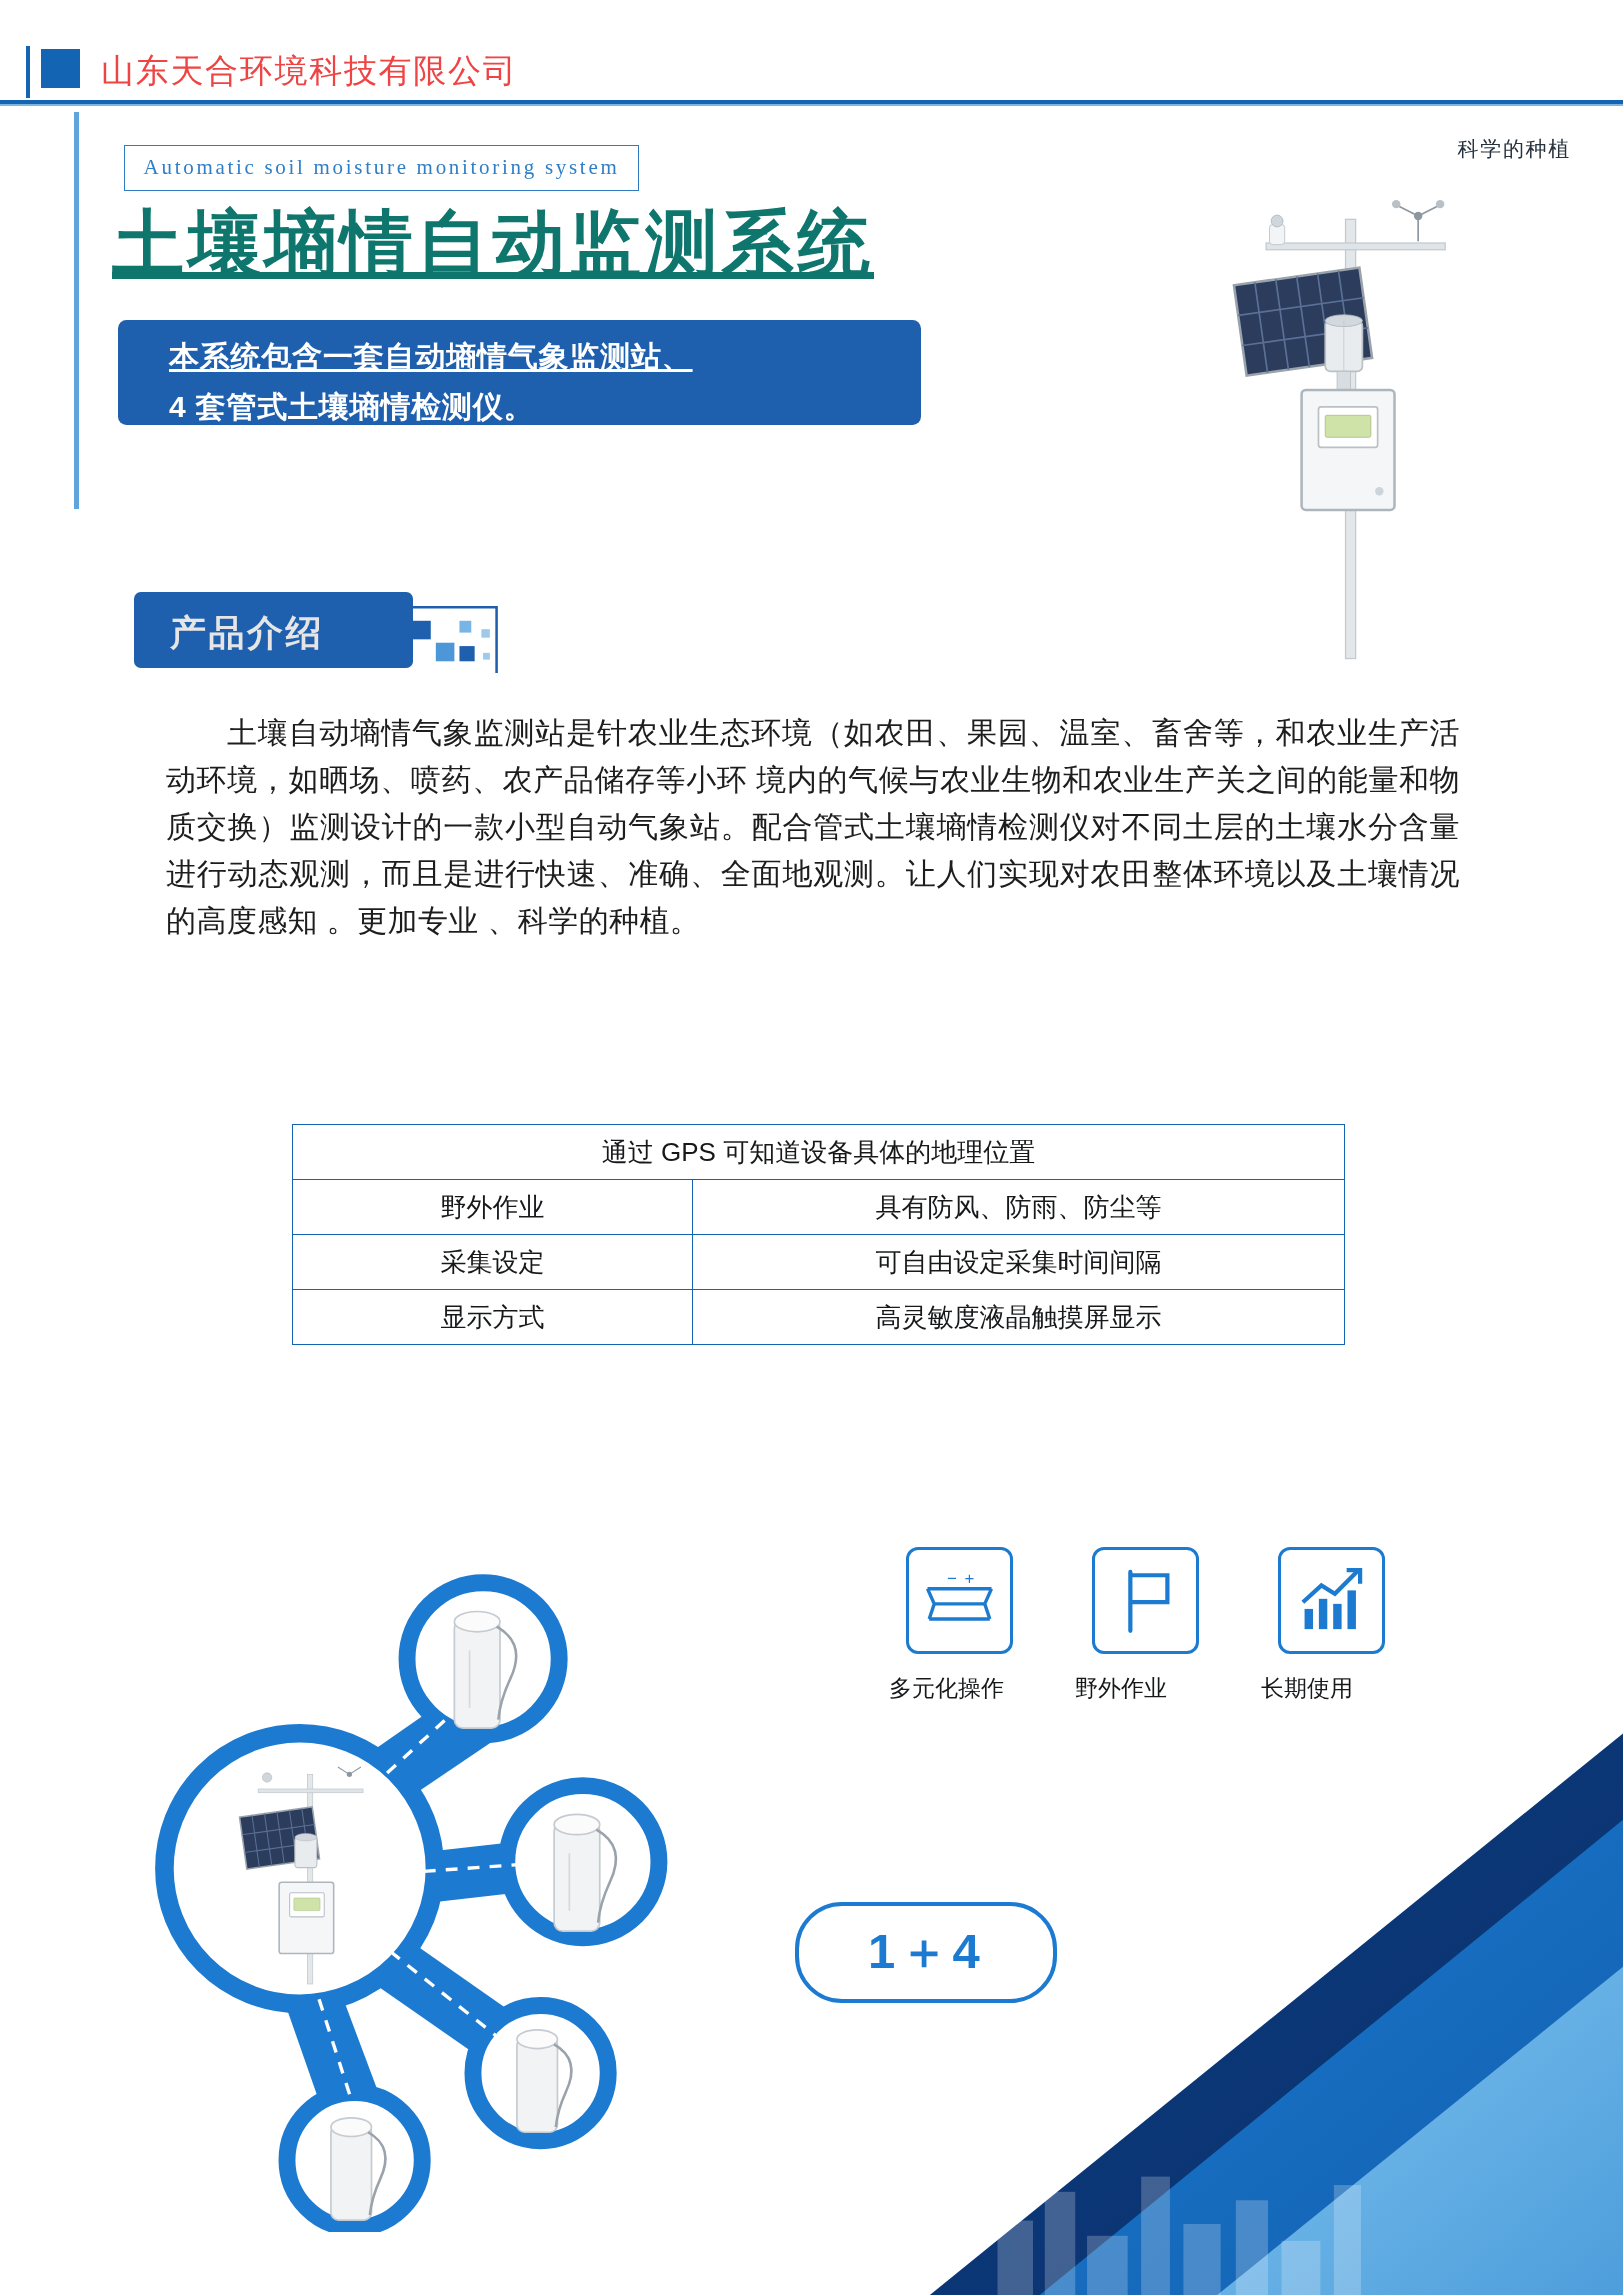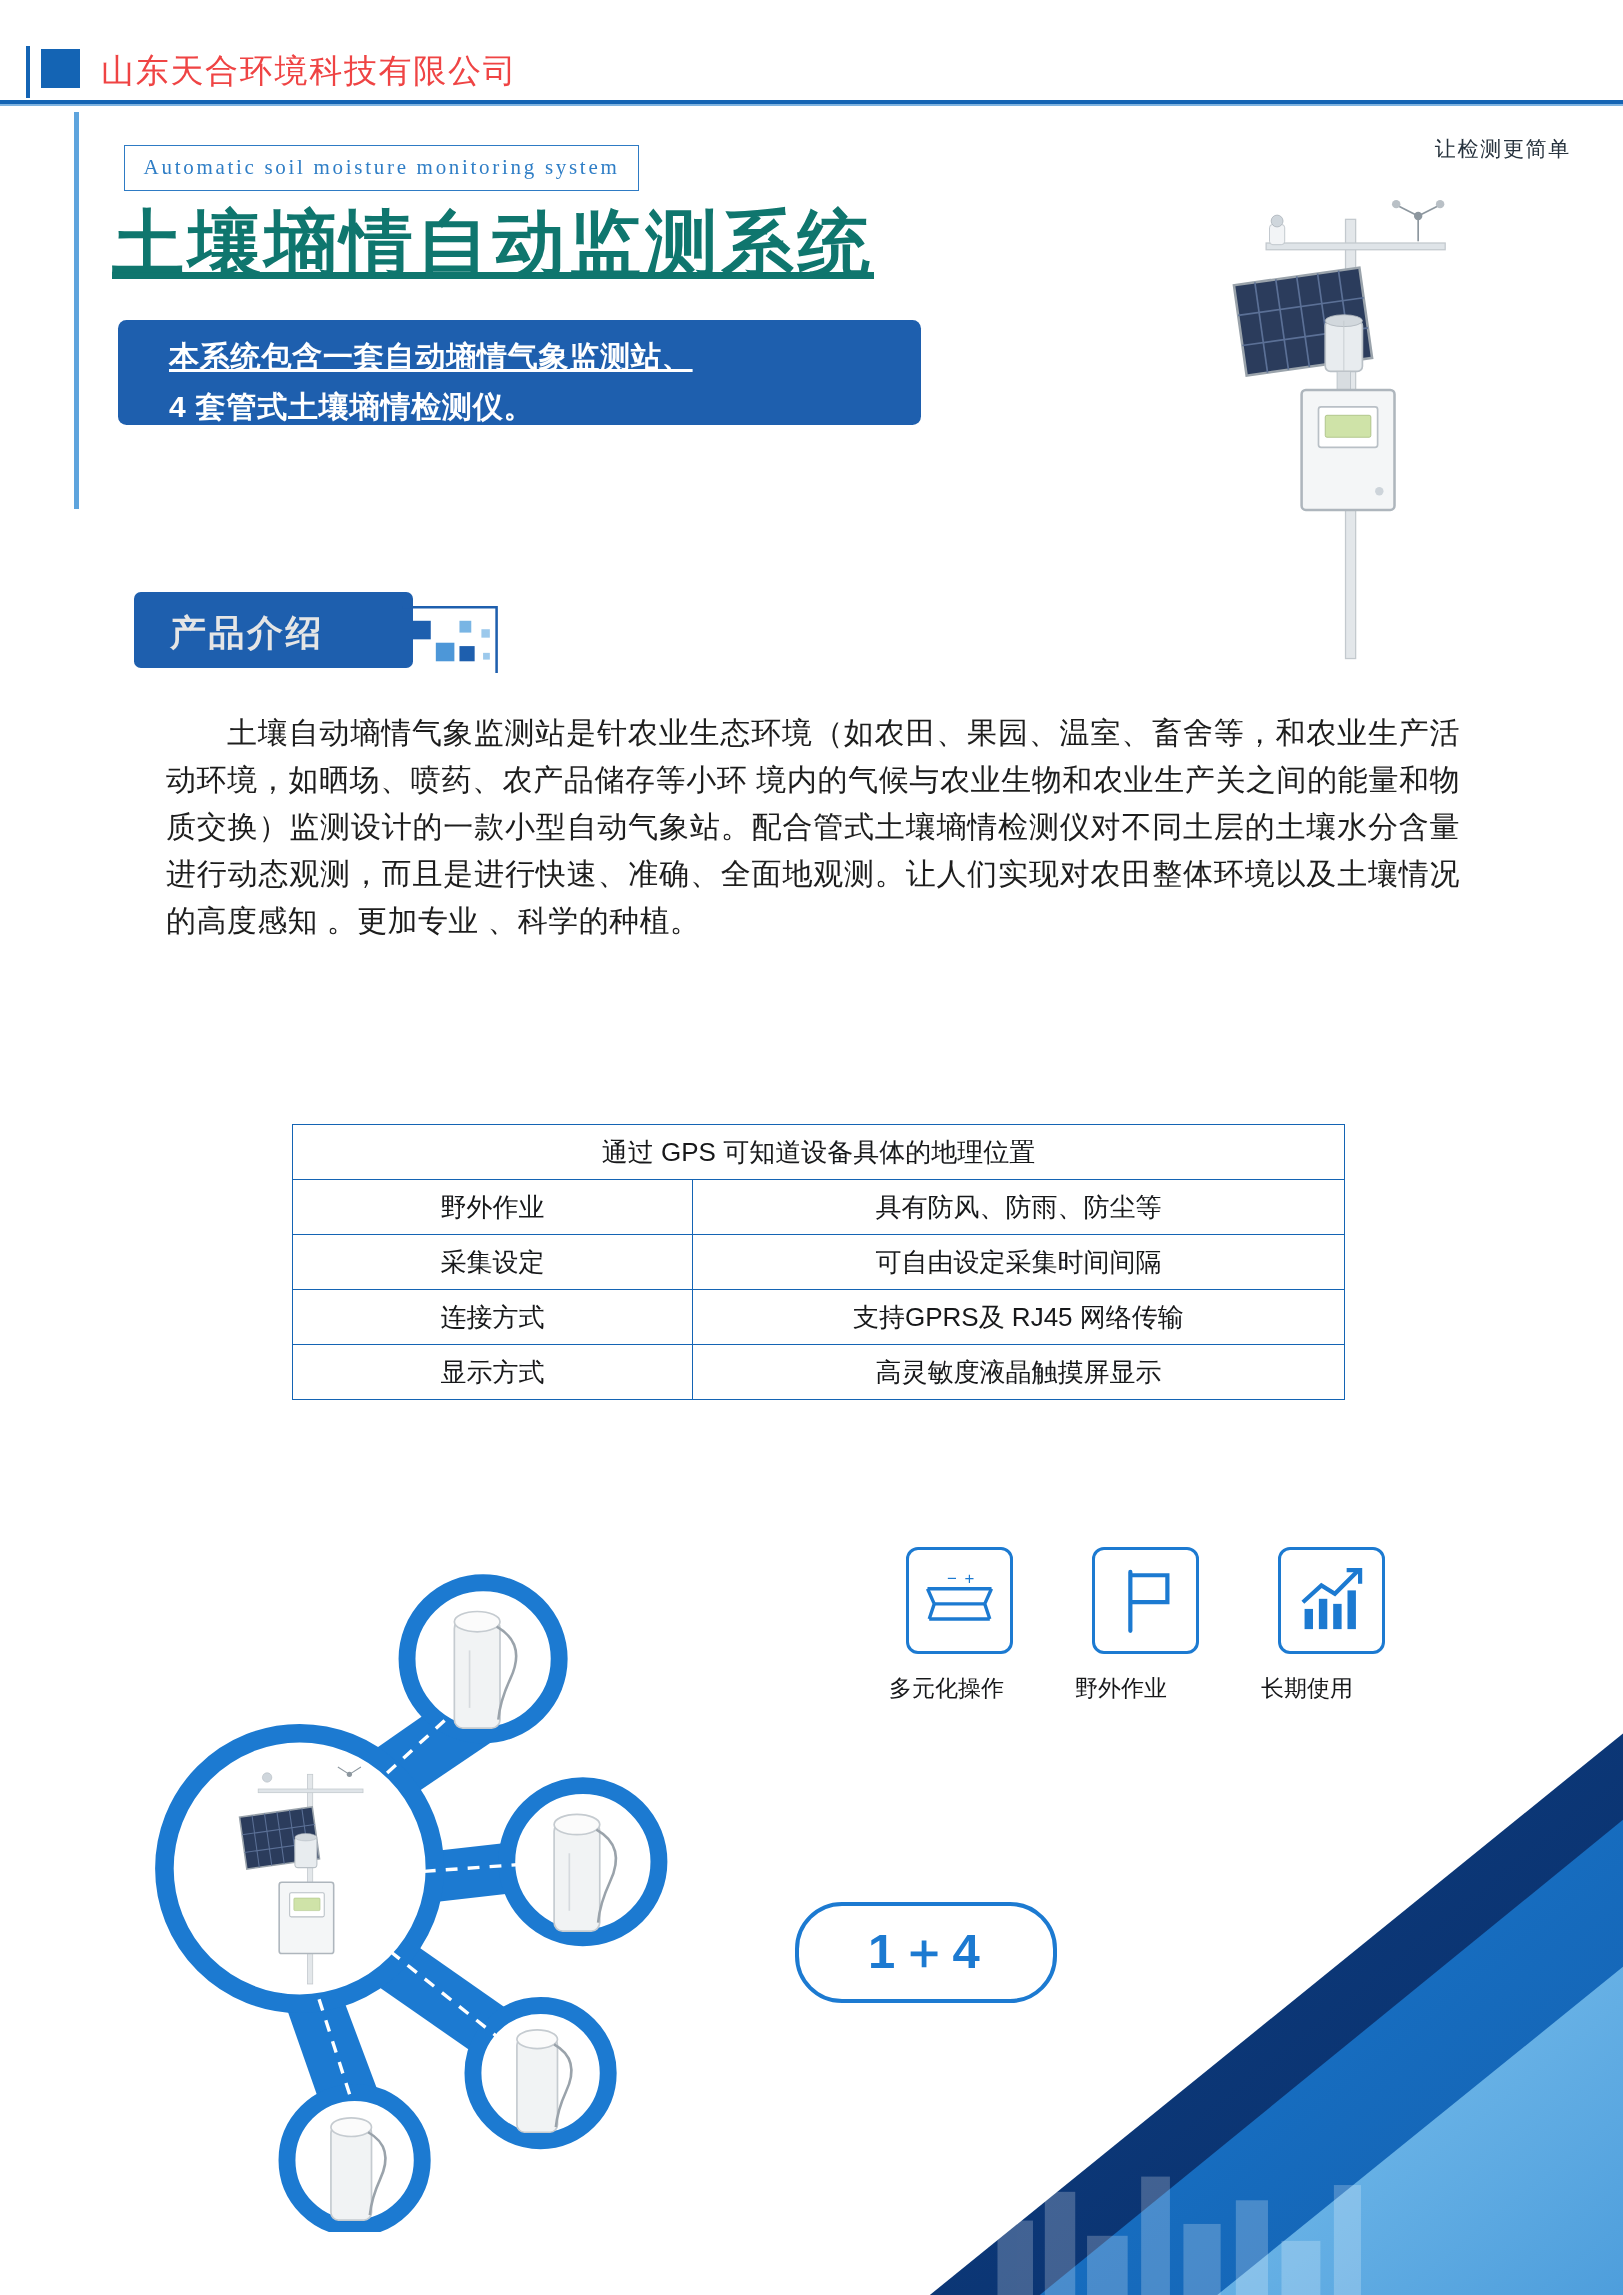--- a/index.html
+++ b/index.html
@@ -102,21 +102,21 @@
   .dev-header{position:absolute;right:127px;top:194px;width:279px;height:473px;}
   
   .netdiag{position:absolute;left:101px;top:1505px;width:727px;height:727px;}
 </style>
 </head>
 <body>
 
 <div class="logo-mark"></div>
 <div class="company-name">山东天合环境科技有限公司</div>
 <div class="top-rule"></div>
-<div class="slogan">让检测更简单</div>
+<div class="slogan">科学的种植</div>
 <div class="left-bar"></div>
 
 <div class="en-title">Automatic soil moisture monitoring system</div>
 <div class="cn-title">土壤墒情自动监测系统</div>
 
 <div class="blue-banner">
   <div class="line l1">本系统包含一套自动墒情气象监测站、</div>
   <div class="line l2">4 套管式土壤墒情检测仪。</div>
 </div>
 
@@ -178,24 +178,20 @@
     <tr>
       <td class="head" colspan="2">通过 GPS 可知道设备具体的地理位置</td>
     </tr>
     <tr>
       <td class="k">野外作业</td>
       <td>具有防风、防雨、防尘等</td>
     </tr>
     <tr>
       <td class="k">采集设定</td>
       <td>可自由设定采集时间间隔</td>
-    </tr>
-    <tr>
-      <td class="k">连接方式</td>
-      <td>支持GPRS及 RJ45 网络传输</td>
     </tr>
     <tr>
       <td class="k">显示方式</td>
       <td>高灵敏度液晶触摸屏显示</td>
     </tr>
   </tbody>
 </table>
 
 <svg class="netdiag" viewBox="0 0 860 860">
 

